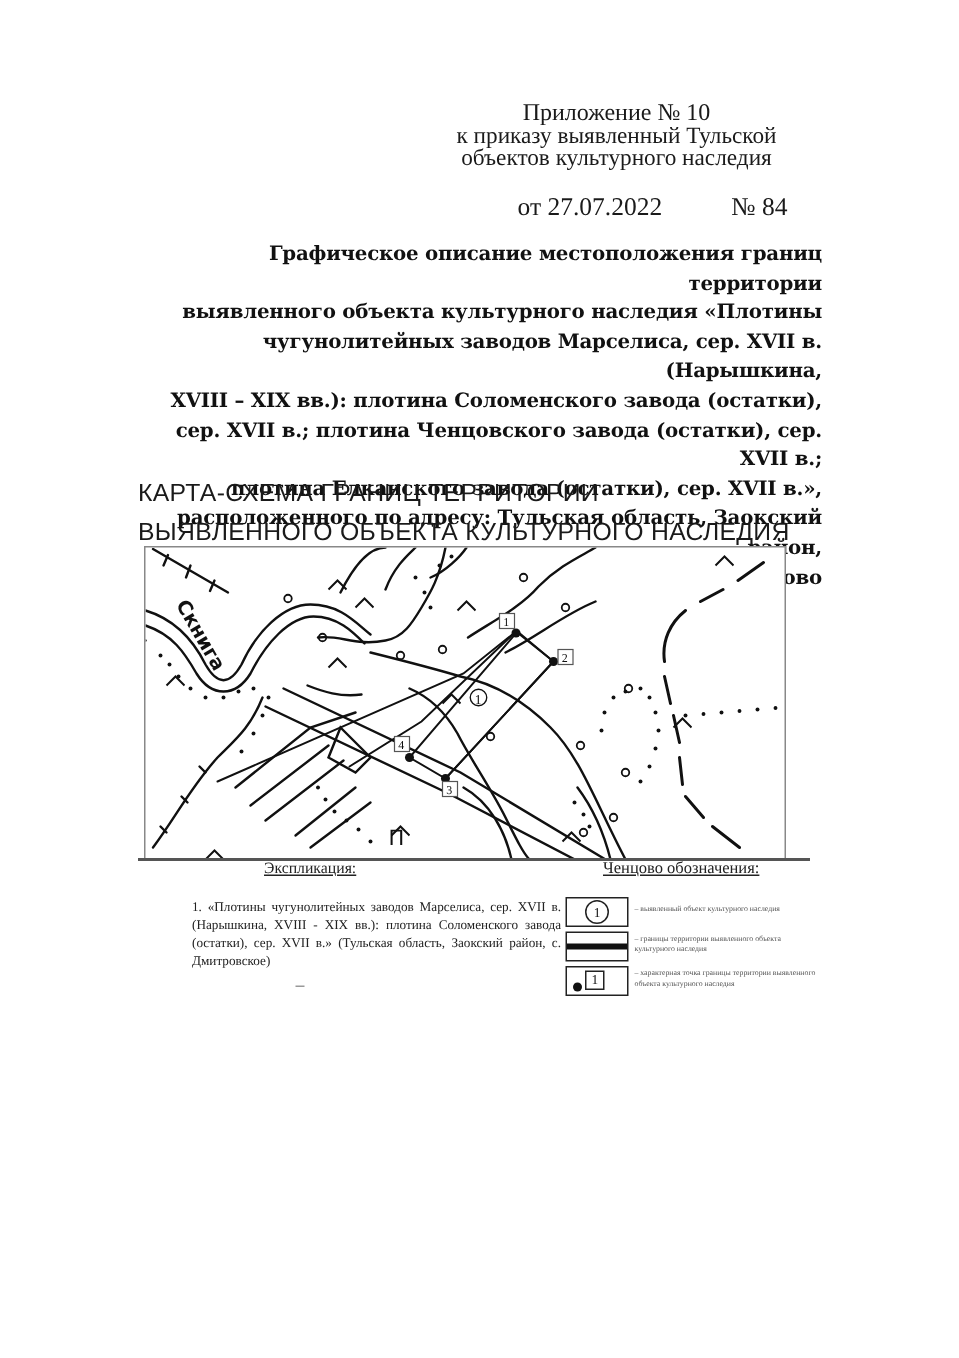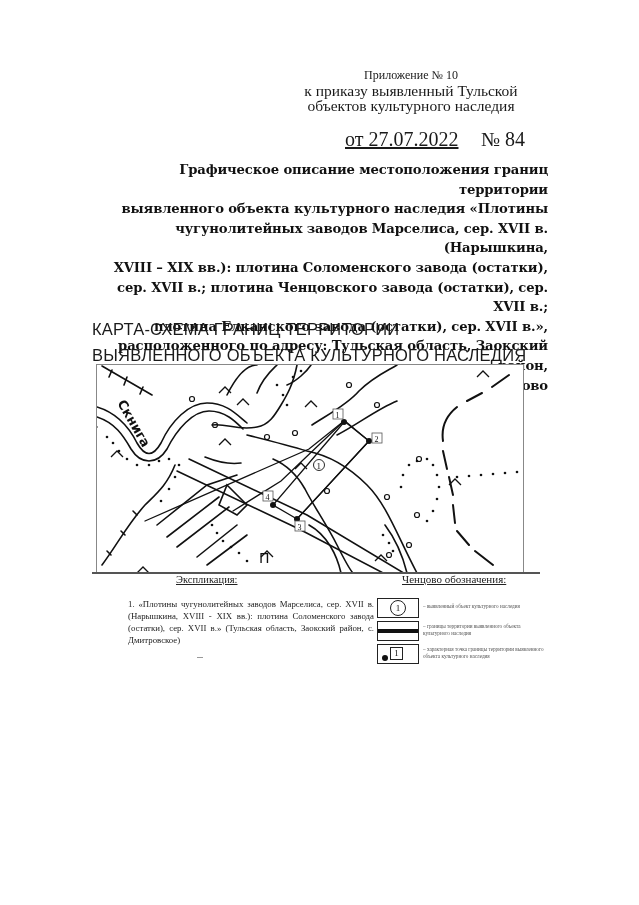--- a/index.html
+++ b/index.html
@@ -1,19 +1,19 @@
 <!DOCTYPE html>
 <html><head>
 <meta charset="utf-8">
 <style>
   html, body { margin:0; padding:0; background:#ffffff; }
   body { width:639px; height:905px; position:relative; overflow:hidden; font-family:"DejaVu Serif", serif; color:#111; }
   .appendix { position:absolute; left:300px; top:68px; width:222px; text-align:center; font-family:"Liberation Serif", serif; font-size:15.5px; line-height:15px; color:#1a1a1a; }
-  .appendix .l1 { font-size:12px; }
-  .date-row { position:absolute; left:345px; top:128px; width:180px; font-family:"Liberation Serif", serif; font-size:20px; color:#1a1a1a;text-decoration:underline; }
+  .appendix .l1 { font-size:16px; }
+  .date-row { position:absolute; left:345px; top:128px; width:180px; font-family:"Liberation Serif", serif; font-size:17px; color:#1a1a1a; }
   .date-row .num { position:absolute; right:0; top:0; }
   .title { position:absolute; left:92px; top:160px; width:456px; text-align:right; font-family:"DejaVu Serif", serif; font-weight:bold; font-size:13.2px; line-height:19.6px; color:#111; letter-spacing:-0.15px; }
   .map-title { position:absolute; left:92px; top:316px; width:446px; text-align:left; font-family:"Liberation Sans", sans-serif; font-size:16.5px; line-height:26px; color:#1a1a1a; letter-spacing:0.2px; }
   .map { position:absolute; left:96px; top:364px; width:426px; height:208px; border:1px solid #888; background:#fff; overflow:hidden; }
   .map svg { position:absolute; left:0; top:0; }
   .hr { position:absolute; left:92px; top:572px; width:448px; height:2px; background:#555; }
   .expl-title { position:absolute; left:176px; top:574px; font-family:"Liberation Serif", serif; font-size:10.5px; text-decoration:underline; color:#222; }
   .legend-title { position:absolute; left:402px; top:573px; font-family:"Liberation Serif", serif; font-size:11px; text-decoration:underline; color:#222; }
   .expl-text { position:absolute; left:90px; top:598px; width:246px; font-family:"Liberation Serif", serif; font-size:8.8px; line-height:12px; color:#222; text-align:justify;margin-left:38px; }
   .legend-row { position:absolute; left:377px; width:170px; }

